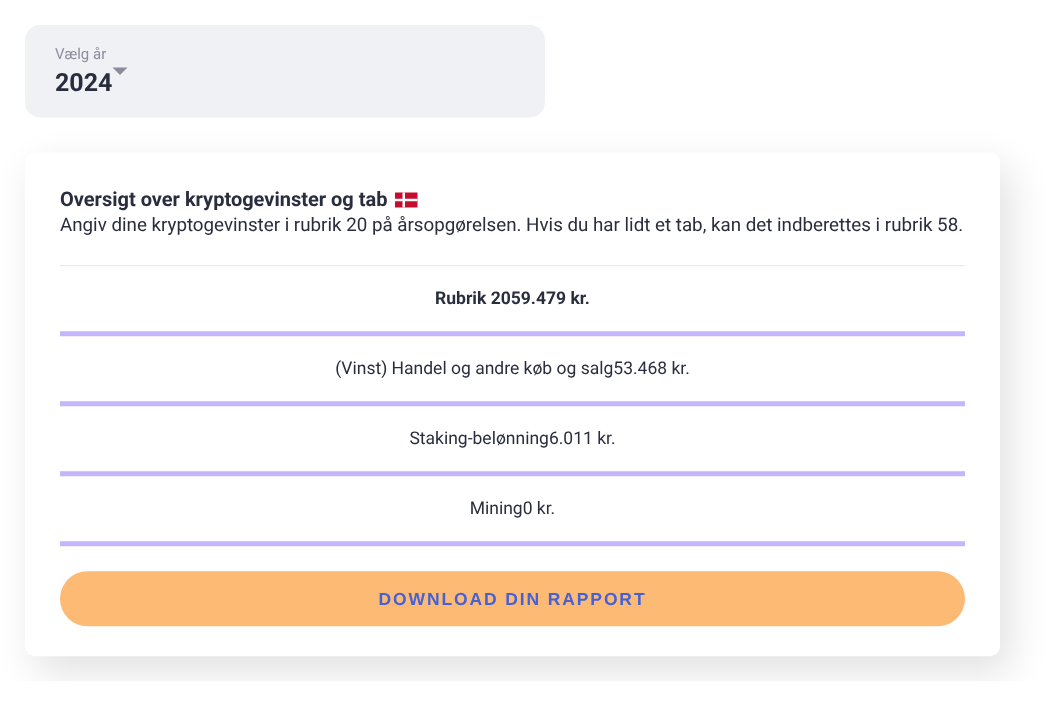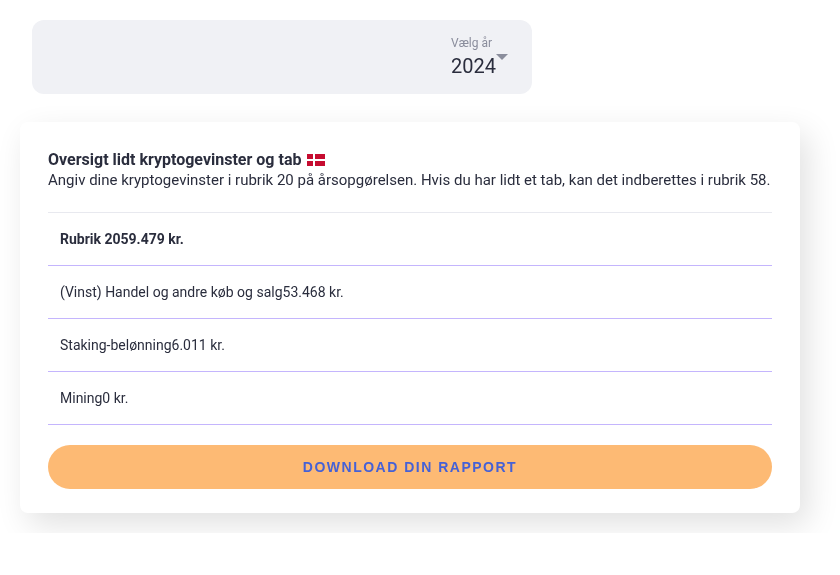--- a/index.html
+++ b/index.html
@@ -10,41 +10,40 @@
     body {
       font-family: -apple-system, BlinkMacSystemFont, 'Segoe UI', Roboto, sans-serif;
       background: #ffffff;
       padding: 20px;
       width: 840px;
     }
     .year-selector {
       background: #f0f1f5;
       border-radius: 12px;
       padding: 16px 24px;
-      width: 500px;
+      width: 416px;
       display: flex;
-      justify-content: flex-end;
+      justify-content: flex-start;
       align-items: center;
       cursor: pointer;
       margin-bottom: 28px;
-      margin-left: 12px;
     }
     .year-selector-content {
       display: flex;
       flex-direction: column;
       gap: 4px;
     }
     .year-label {
       font-size: 12px;
       color: #8a8d9c;
     }
     .year-value {
       font-size: 20px;
       color: #2a2d3d;
-      font-weight: 400;
+      font-weight: 700;
     }
     .dropdown-icon {
       width: 0;
       height: 0;
       border-left: 6px solid transparent;
       border-right: 6px solid transparent;
       border-top: 6px solid #8a8d9c;
     }
     .card {
       background: #ffffff;
@@ -93,24 +92,24 @@
       font-size: 15px;
       color: #2a2d3d;
       margin-top: 0;
       line-height: 1.5;
     }
     .rows {
       border-top: 1px solid #e8e9ef;
     }
     .row {
       display: flex;
-      justify-content: flex-start;
+      justify-content: center;
       align-items: center;
       padding: 18px 12px;
-      border-bottom: 1px solid #c4b5fd;
+      border-bottom: 4px solid #c4b5fd;
     }
     .row-label {
       font-size: 14px;
       color: #2a2d3d;
     }
     .row-value {
       font-size: 14px;
       color: #2a2d3d;
     }
     .bold {
@@ -139,21 +138,21 @@
   <div class="year-selector-content">
     <span class="year-label">Vælg år</span>
     <span class="year-value">2024</span>
   </div>
   <span class="dropdown-icon"></span>
 </div>
 
 <div class="card">
   <div class="card-header">
     <h2 class="card-title">
-      <span>Oversigt lidt kryptogevinster og tab</span>
+      <span>Oversigt over kryptogevinster og tab</span>
       <span class="flag-icon"></span>
     </h2>
     <p class="card-subtitle">Angiv dine kryptogevinster i rubrik 20 på årsopgørelsen. Hvis du har lidt et tab, kan det indberettes i rubrik 58.</p>
   </div>
   <div class="rows">
     <div class="row">
       <span class="row-label bold">Rubrik 20</span>
       <span class="row-value bold">59.479 kr.</span>
     </div>
     <div class="row">

